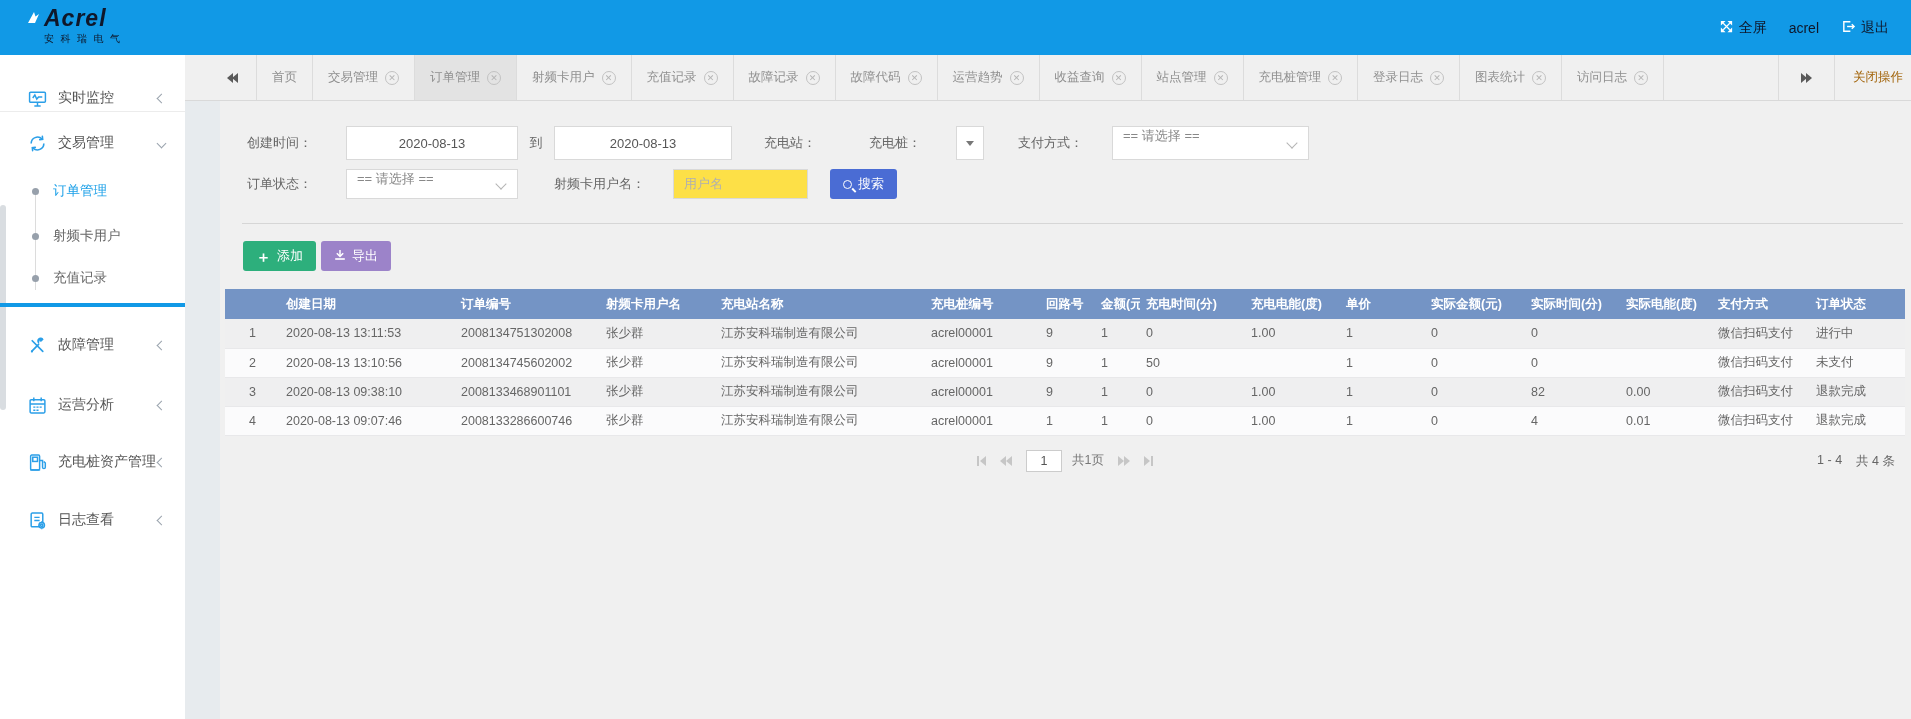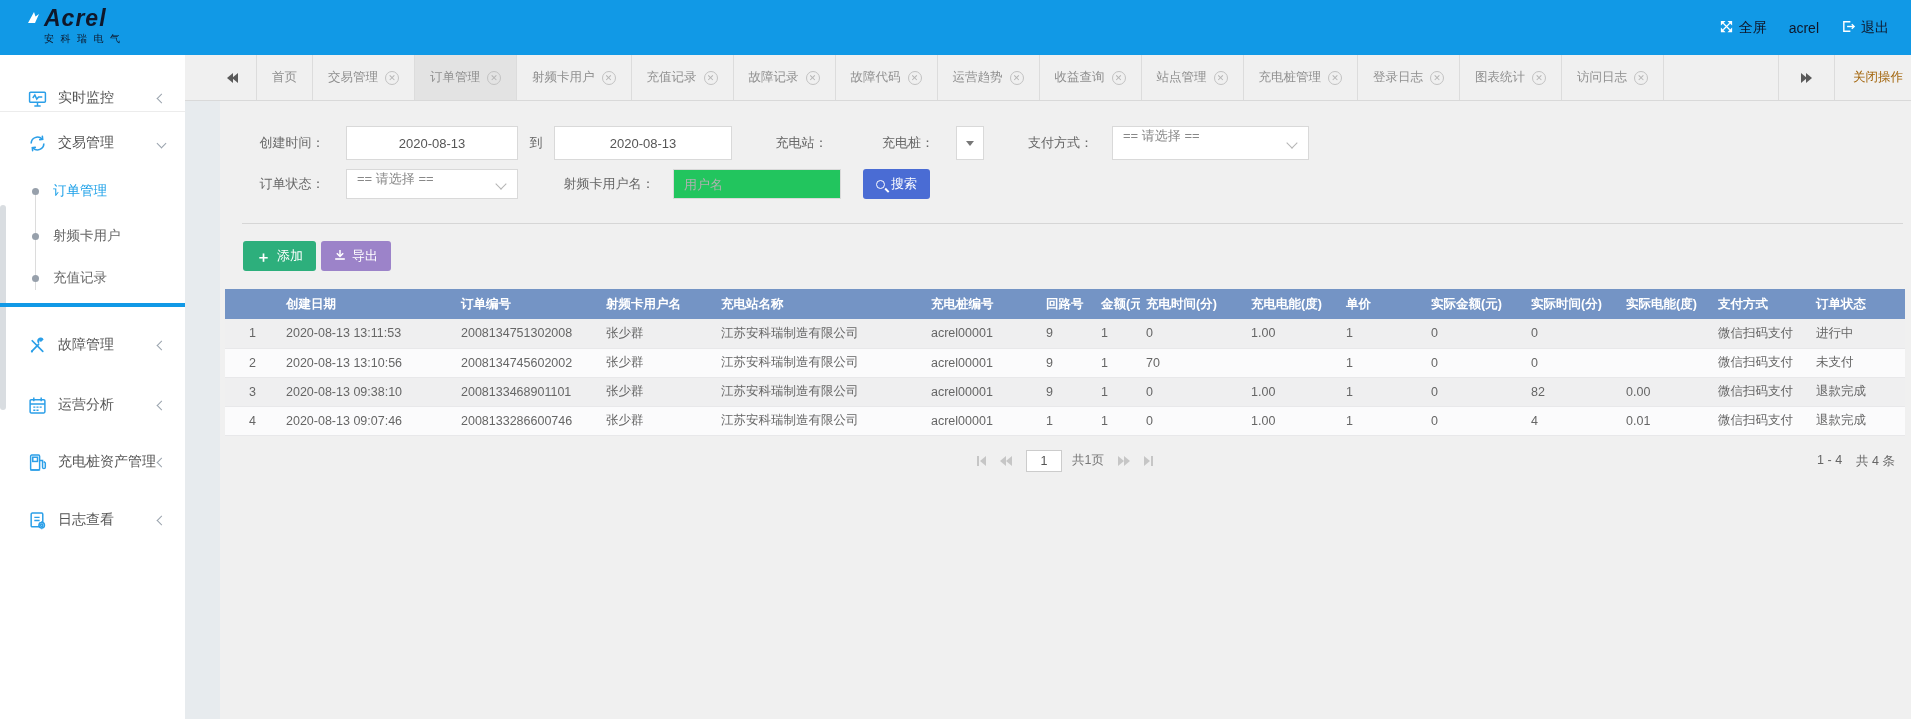--- a/index.html
+++ b/index.html
@@ -54,34 +54,34 @@
   .tab-scroll.right { border-left:1px solid #dcdcdc; border-right:1px solid #dcdcdc; padding:0 22px; }
   .close-menu { display:flex; align-items:center; padding:0 8px 0 18px; font-size:12.5px; color:#a16207; cursor:pointer; white-space:nowrap; }
 
   
   .gutter { position:absolute; left:0; top:46px; bottom:0; width:35px; background:#e7ebee; }
 
   
   .content { position:absolute; left:35px; top:46px; right:0; bottom:0; padding-top:25px; }
   .frow { display:flex; align-items:center; height:34px; padding-left:27px; }
   .frow.second { height:30px; margin-top:9px; padding-left:27px; }
-  .flabel { font-size:13px; color:#666; white-space:nowrap; text-align:center; }
+  .flabel { font-size:13px; color:#666; white-space:nowrap; text-align:left; }
   .w1 { width:90px; } .w2 { width:75px; margin-left:32px; } .w3 { width:78px; margin-left:30px; } .w4 { width:85px; margin-left:34px; }
   .w5 { width:90px; } .w6 { width:110px; margin-left:36px; }
   .dinput { width:172px; height:34px; border:1px solid #d9d9d9; background:#fff; text-align:center; font-size:13px; color:#555; margin-left:9px; font-family:inherit; }
   .to { width:36px; text-align:center; font-size:13px; color:#666; }
   .combo { display:flex; height:34px; margin-left:9px; }
   .combo .ctxt { background:#fff; border:1px solid #d9d9d9; border-right:none; display:flex; align-items:center; padding-left:10px; font-size:13px; color:#b0b0b0; }
   .combo .cbtn { width:28px; background:#fff; border:1px solid #d9d9d9; display:flex; align-items:center; justify-content:center; cursor:pointer; }
   .caret { width:0; height:0; border-left:4px solid transparent; border-right:4px solid transparent; border-top:5px solid #777; }
   .cw1 { width:278px; } .cw2 { width:179px; }
   .sel { position:relative; height:34px; background:#fff; border:1px solid #d9d9d9; display:flex; align-items:flex-start; padding-left:10px; font-size:13px; color:#888; margin-left:9px; cursor:pointer; }
   .sel .schev { position:absolute; right:12px; top:12px; width:8px; height:8px; border-right:1.5px solid #b5b5b5; border-bottom:1.5px solid #b5b5b5; transform:rotate(45deg); }
   .sw1 { width:197px; } .sw2 { width:172px; height:30px; } .sw2 .schev { top:10px; }
-  .tinput { width:168px; height:30px; border:1px solid #d9d9d9; background:#22c55e; padding-left:10px; font-size:13px; color:#555; margin-left:9px; font-family:Liberation Sans, sans-serif; }
+  .tinput { width:135px; height:30px; border:1px solid #d9d9d9; background:#fde047; padding-left:10px; font-size:13px; color:#555; margin-left:9px; font-family:Liberation Mono, monospace; }
   .tinput::placeholder { color:#b0b0b0; }
   .search-btn { margin-left:22px; height:30px; padding:0 13px; background:#4a6cd4; border:none; border-radius:3px; color:#fff; font-size:13px; display:flex; align-items:center; gap:6px; cursor:pointer; font-family:inherit; }
   .mag { position:relative; width:9px; height:9px; border:1.5px solid #fff; border-radius:50%; display:inline-block; }
   .mag::after { content:""; position:absolute; width:1.5px; height:5px; background:#fff; left:8.5px; top:7px; transform:rotate(-45deg); }
 
   .hr { height:1px; background:#d6d6d6; margin:24px 8px 0 22px; }
 
   .toolbar { display:flex; gap:5px; margin:17px 0 0 23px; }
   .tbtn { height:30px; padding:0 13px; border:none; border-radius:3px; color:#fff; font-size:13px; display:flex; align-items:center; gap:6px; cursor:pointer; font-family:inherit; }
   .tbtn.add { background:#2daf7c; }
@@ -444,21 +444,21 @@
         </tr>
         <tr class="even">
           <td class="rn">2</td>
           <td>2020-08-13 13:10:56</td>
           <td>2008134745602002</td>
           <td>张少群</td>
           <td>江苏安科瑞制造有限公司</td>
           <td>acrel00001</td>
           <td>9</td>
           <td>1</td>
-          <td>70</td>
+          <td>50</td>
           <td></td>
           <td>1</td>
           <td>0</td>
           <td>0</td>
           <td></td>
           <td>微信扫码支付</td>
           <td>未支付</td>
         </tr>
         <tr class="odd">
           <td class="rn">3</td>

